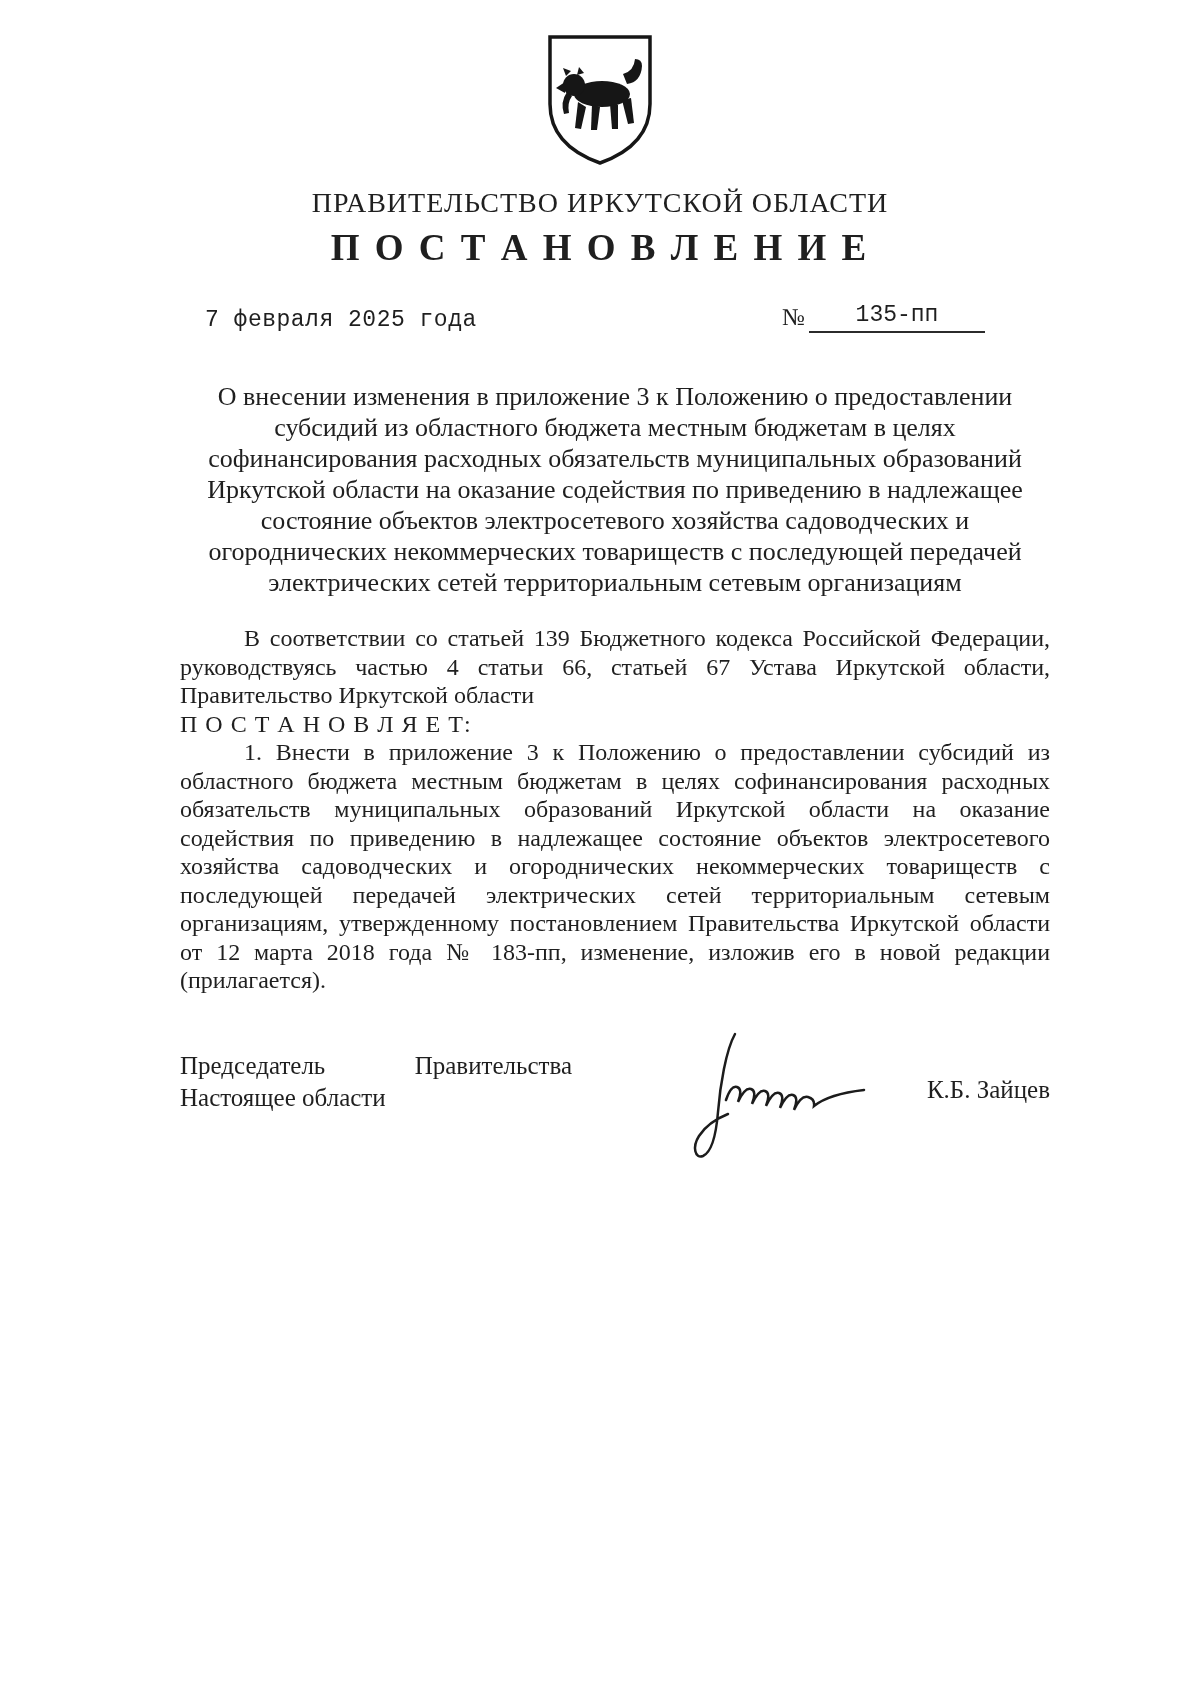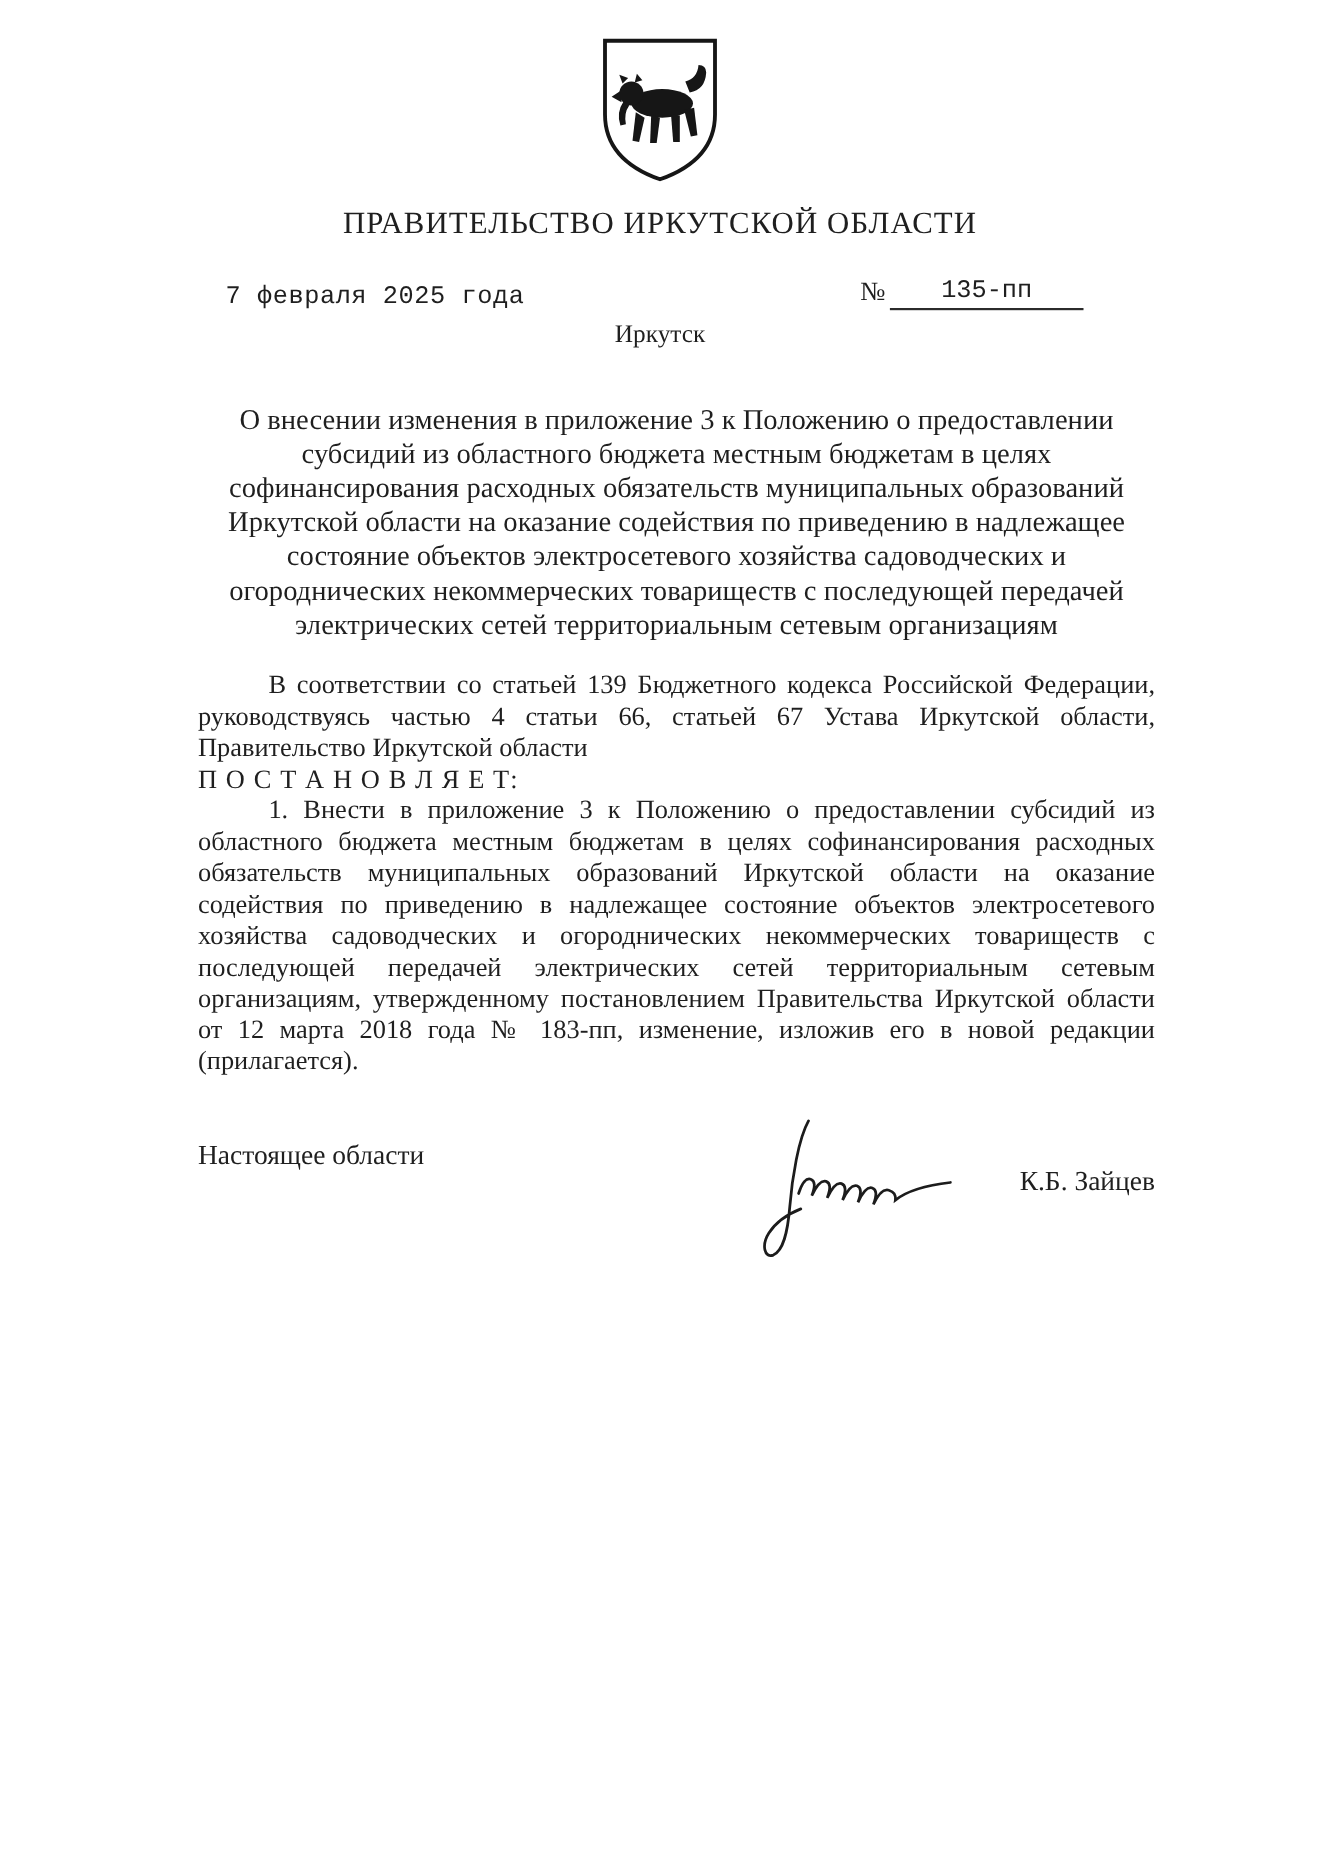--- a/index.html
+++ b/index.html
@@ -112,41 +112,45 @@
         <path d="M48,72 l-1,26 6,0 3,-23 z"></path>
         <path d="M66,72 l2,25 6,0 0,-24 z"></path>
         <path d="M78,68 l6,24 6,-1 -3,-25 z"></path>
         <path d="M83,52 q14,-2 15,-18 q0,-7 -7,-7 q-1,12 -12,15 z"></path>
       </g>
     </svg>
   </div>
 
   <div class="org-name">ПРАВИТЕЛЬСТВО ИРКУТСКОЙ ОБЛАСТИ</div>
 
+  <div class="doc-type">П О С Т А Н О В Л Е Н И Е</div>
 
   <div class="meta-row">
     <span class="doc-date">7 февраля 2025 года</span>
     <span class="doc-number">
       <span class="doc-number-label">№</span>
       <span class="doc-number-value">135-пп</span>
     </span>
   </div>
 
-  <div class="place">Иркутск</div>
 
   <div class="doc-title">О внесении изменения в приложение 3 к Положению о предоставлении субсидий из областного бюджета местным бюджетам в целях софинансирования расходных обязательств муниципальных образований Иркутской области на оказание содействия по приведению в надлежащее состояние объектов электросетевого хозяйства садоводческих и огороднических некоммерческих товариществ с последующей передачей электрических сетей территориальным сетевым организациям</div>
 
   <div class="body-text">
     <p class="p-indent">В соответствии со статьей 139 Бюджетного кодекса Российской Федерации, руководствуясь частью 4 статьи 66, статьей 67 Устава Иркутской области, Правительство Иркутской области</p>
     <p class="decree">П О С Т А Н О В Л Я Е Т:</p>
     <p class="p-indent">1. Внести в приложение 3 к Положению о предоставлении субсидий из областного бюджета местным бюджетам в целях софинансирования расходных обязательств муниципальных образований Иркутской области на оказание содействия по приведению в надлежащее состояние объектов электросетевого хозяйства садоводческих и огороднических некоммерческих товариществ с последующей передачей электрических сетей территориальным сетевым организациям, утвержденному постановлением Правительства Иркутской области от 12 марта 2018 года № 183-пп, изменение, изложив его в новой редакции (прилагается).</p>
   </div>
 
   <div class="signature-row">
     <div class="sig-position">
+      <div class="sig-line1">
+        <span>Председатель</span>
+        <span>Правительства</span>
+      </div>
       <div>Настоящее области</div>
     </div>
 
     <div class="sig-scribble">
       <svg width="225" height="135" viewBox="0 0 225 135" xmlns="http://www.w3.org/2000/svg" fill="none" stroke="#1c1c1c" stroke-width="2.5" stroke-linecap="round">
         <path d="M55,6 C46,22 40,58 38,84 C36,108 32,124 23,128 C15,131 12,119 19,108 C26,97 38,90 48,86"></path>
         <path d="M46,72 q5,-15 11,-13 q6,2 1,15 q7,-15 13,-13 q6,2 1,15 q7,-15 13,-13 q6,2 1,15 q7,-15 13,-13 q6,2 1,15 q7,-15 13,-13 q6,2 1,15 q7,-15 14,-13 q7,2 6,9 q15,-12 50,-16"></path>
       </svg>
     </div>
 

